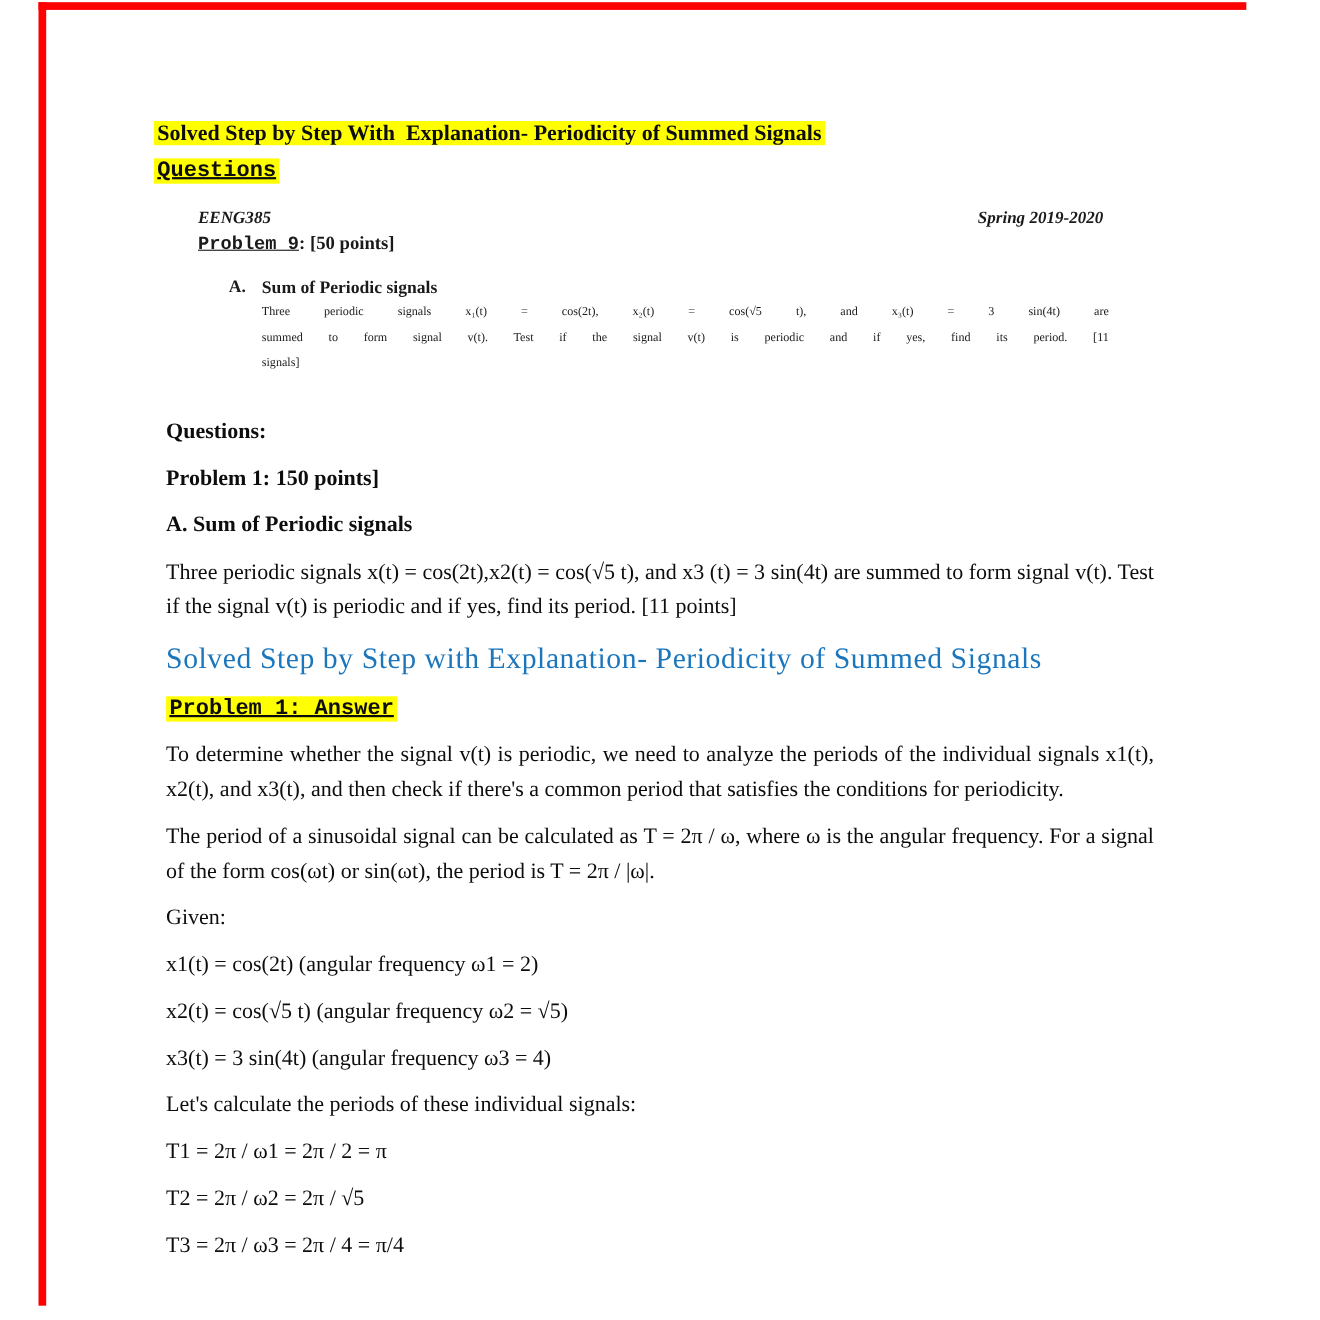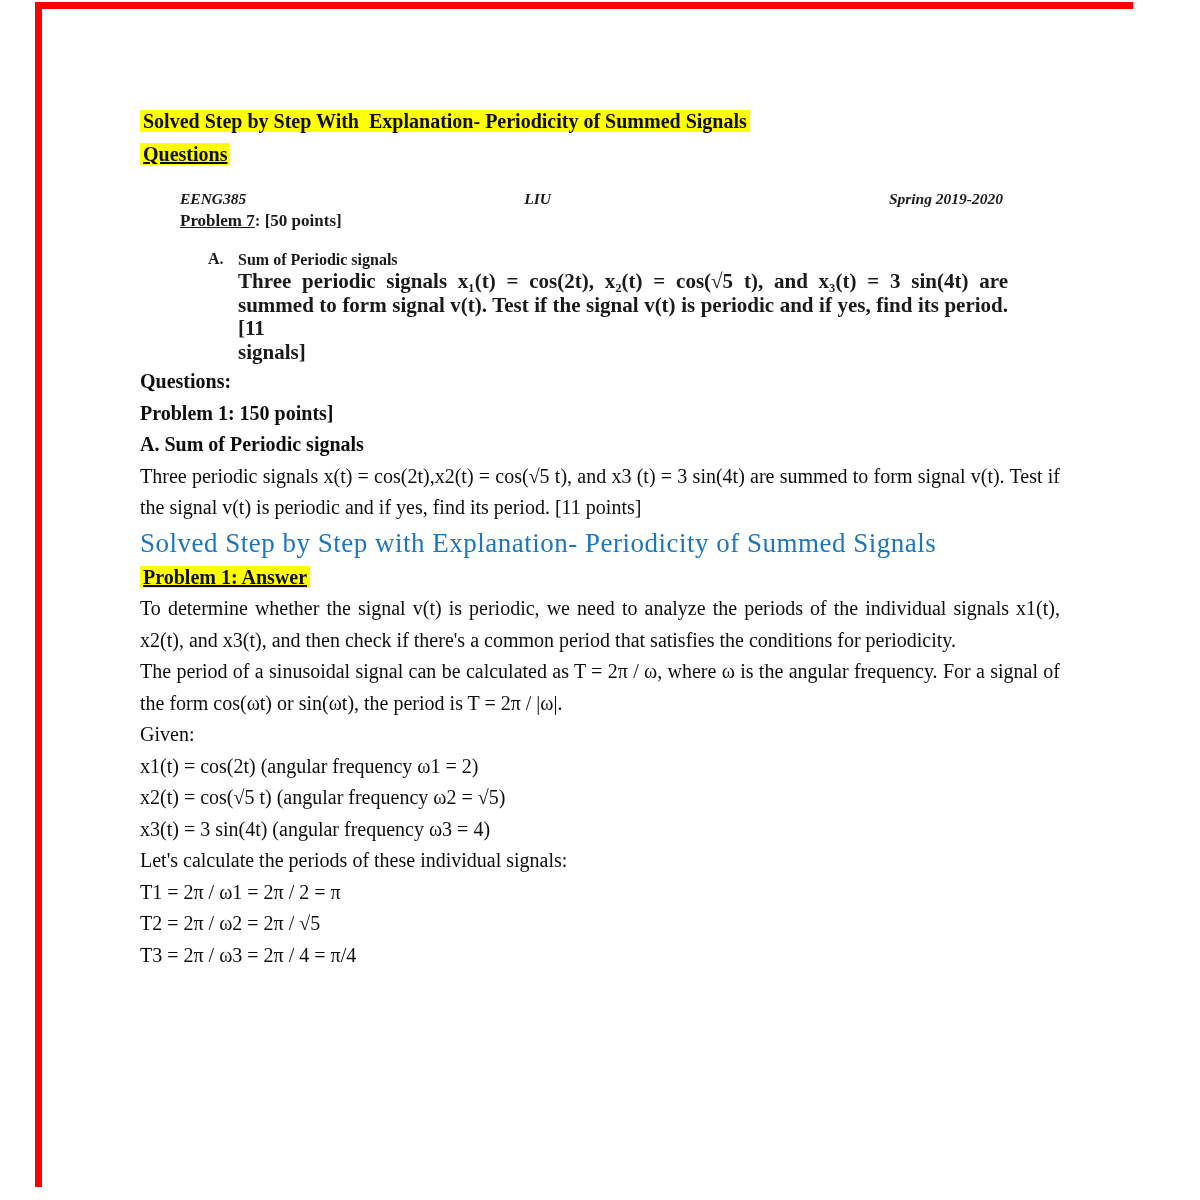--- a/index.html
+++ b/index.html
@@ -5,45 +5,45 @@
   html,body{margin:0;padding:0;}
   body{
     width:1200px;height:1200px;
     background:#ffffff;
     position:relative;
     font-family:"Liberation Serif", serif;
     color:#0d0d0d;
     overflow:hidden;
   }
   .hl{background:#ffff00;padding:0 3px;}
-  .u{text-decoration:underline;}
+  .u{text-decoration:underline;font-family:Liberation Mono, monospace;}
   .b{font-weight:bold;}
   .pre{white-space:pre-wrap;}
 
   
   .red-top{position:absolute;left:35px;top:2px;width:1098px;height:7px;background:#fe0000;}
   .red-left{position:absolute;left:35px;top:2px;width:7px;height:1185px;background:#fe0000;}
 
   
   .doc-header{position:absolute;left:140px;top:105px;width:960px;font-size:20px;font-weight:bold;line-height:33px;}
 
   
   .scan{position:absolute;left:180px;top:190px;width:823px;color:#1a1a1a;filter:blur(0.45px);}
   .scan-meta{display:flex;justify-content:space-between;font-style:italic;font-weight:600;font-size:15.5px;line-height:18px;}
   .scan-meta .mid{flex:1;text-align:center;padding-right:60px;}
   .scan-problem{font-size:17px;font-weight:bold;line-height:22px;margin-top:2px;}
   .scan-part{position:relative;margin-top:18px;padding-left:58px;font-size:16px;}
   .scan-part-label{position:absolute;left:28px;top:0;font-weight:bold;}
   .scan-part-title{font-weight:bold;line-height:20px;display:block;}
-  .scan-body{font-weight:bold;font-size:21px;line-height:23.5px;width:770px;}
+  .scan-body{font-weight:normal;font-size:11px;line-height:23.5px;width:770px;}
   .scan-line-just{text-align:justify;text-align-last:justify;}
 
   
   .main{position:absolute;left:140px;top:366px;width:920px;font-size:20px;line-height:31.5px;}
-  .main p{margin:0;}
+  .main p{margin:11px;}
   .just{text-align:justify;}
   .blue-heading{
     font-size:27px;line-height:38px;letter-spacing:0.5px;
     color:#1c76bc;font-weight:normal;
   }
 </style>
 </head>
 <body>
 
 <div class="red-top"></div>
@@ -54,25 +54,24 @@
     <span class="hl pre">Solved Step by Step With  Explanation- Periodicity of Summed Signals</span>
   </div>
   <div>
     <span class="hl u">Questions</span>
   </div>
 </div>
 
 <div class="scan">
   <div class="scan-meta">
     <span>EENG385</span>
-    <span class="mid">LIU</span>
     <span>Spring 2019-2020</span>
   </div>
   <div class="scan-problem">
-    <span class="u">Problem 7</span><span>: [50 points]</span>
+    <span class="u">Problem 9</span><span>: [50 points]</span>
   </div>
   <div class="scan-part">
     <span class="scan-part-label">A.</span>
     <span class="scan-part-title">Sum of Periodic signals</span>
     <div class="scan-body">
       <div class="scan-line-just">Three  periodic  signals  x₁(t) = cos(2t), x₂(t) =  cos(√5 t), and x₃(t) = 3 sin(4t)  are</div>
       <div class="scan-line-just">summed to form signal v(t). Test if the signal v(t) is periodic and if yes, find its period. [11</div>
       <div>signals]</div>
     </div>
   </div>

